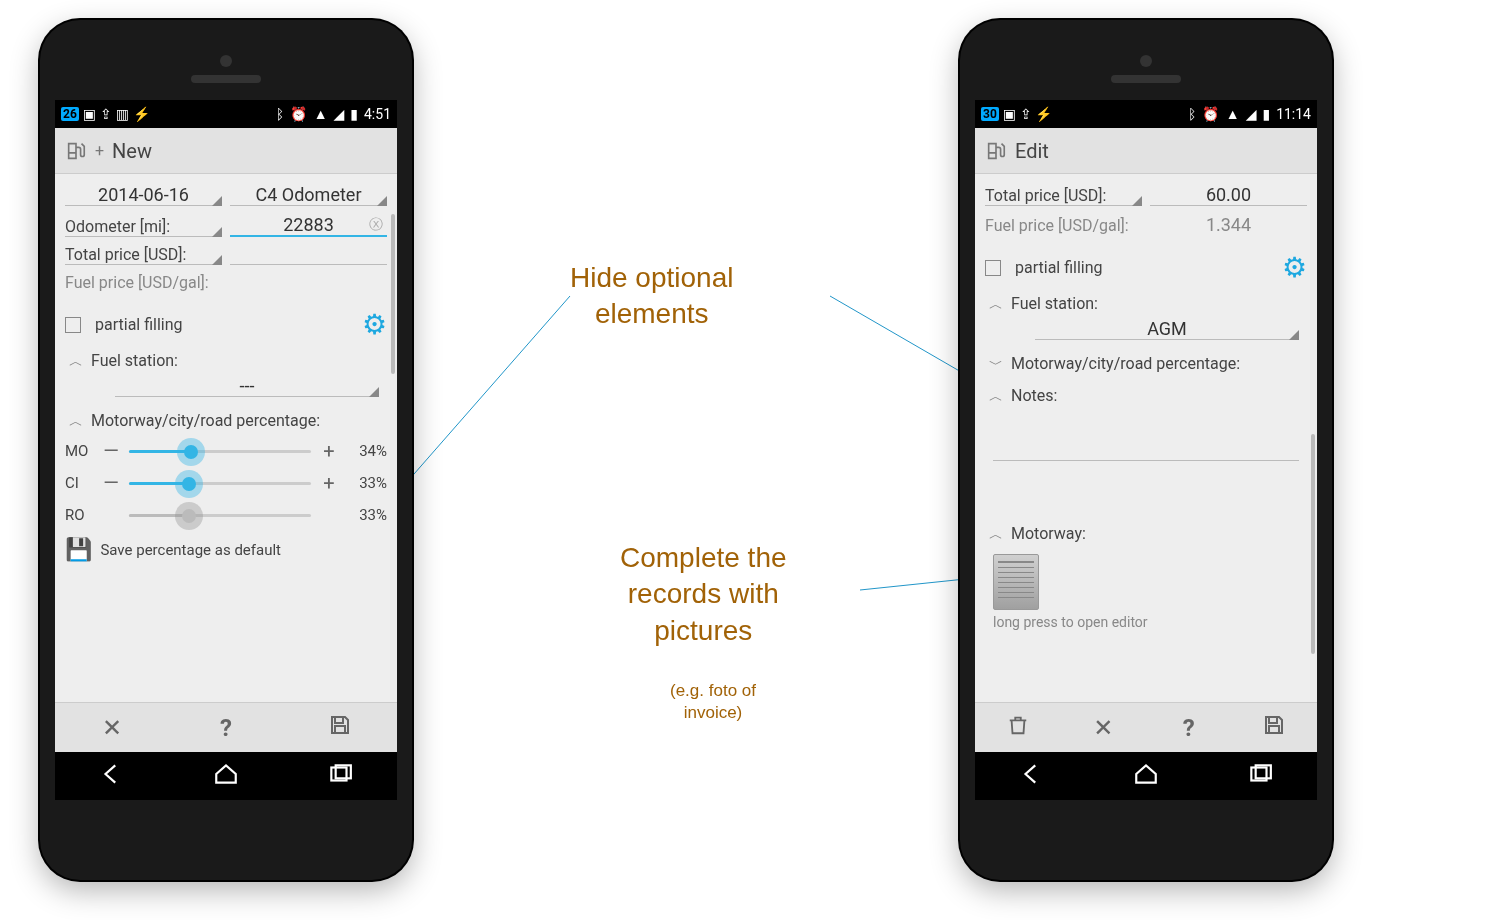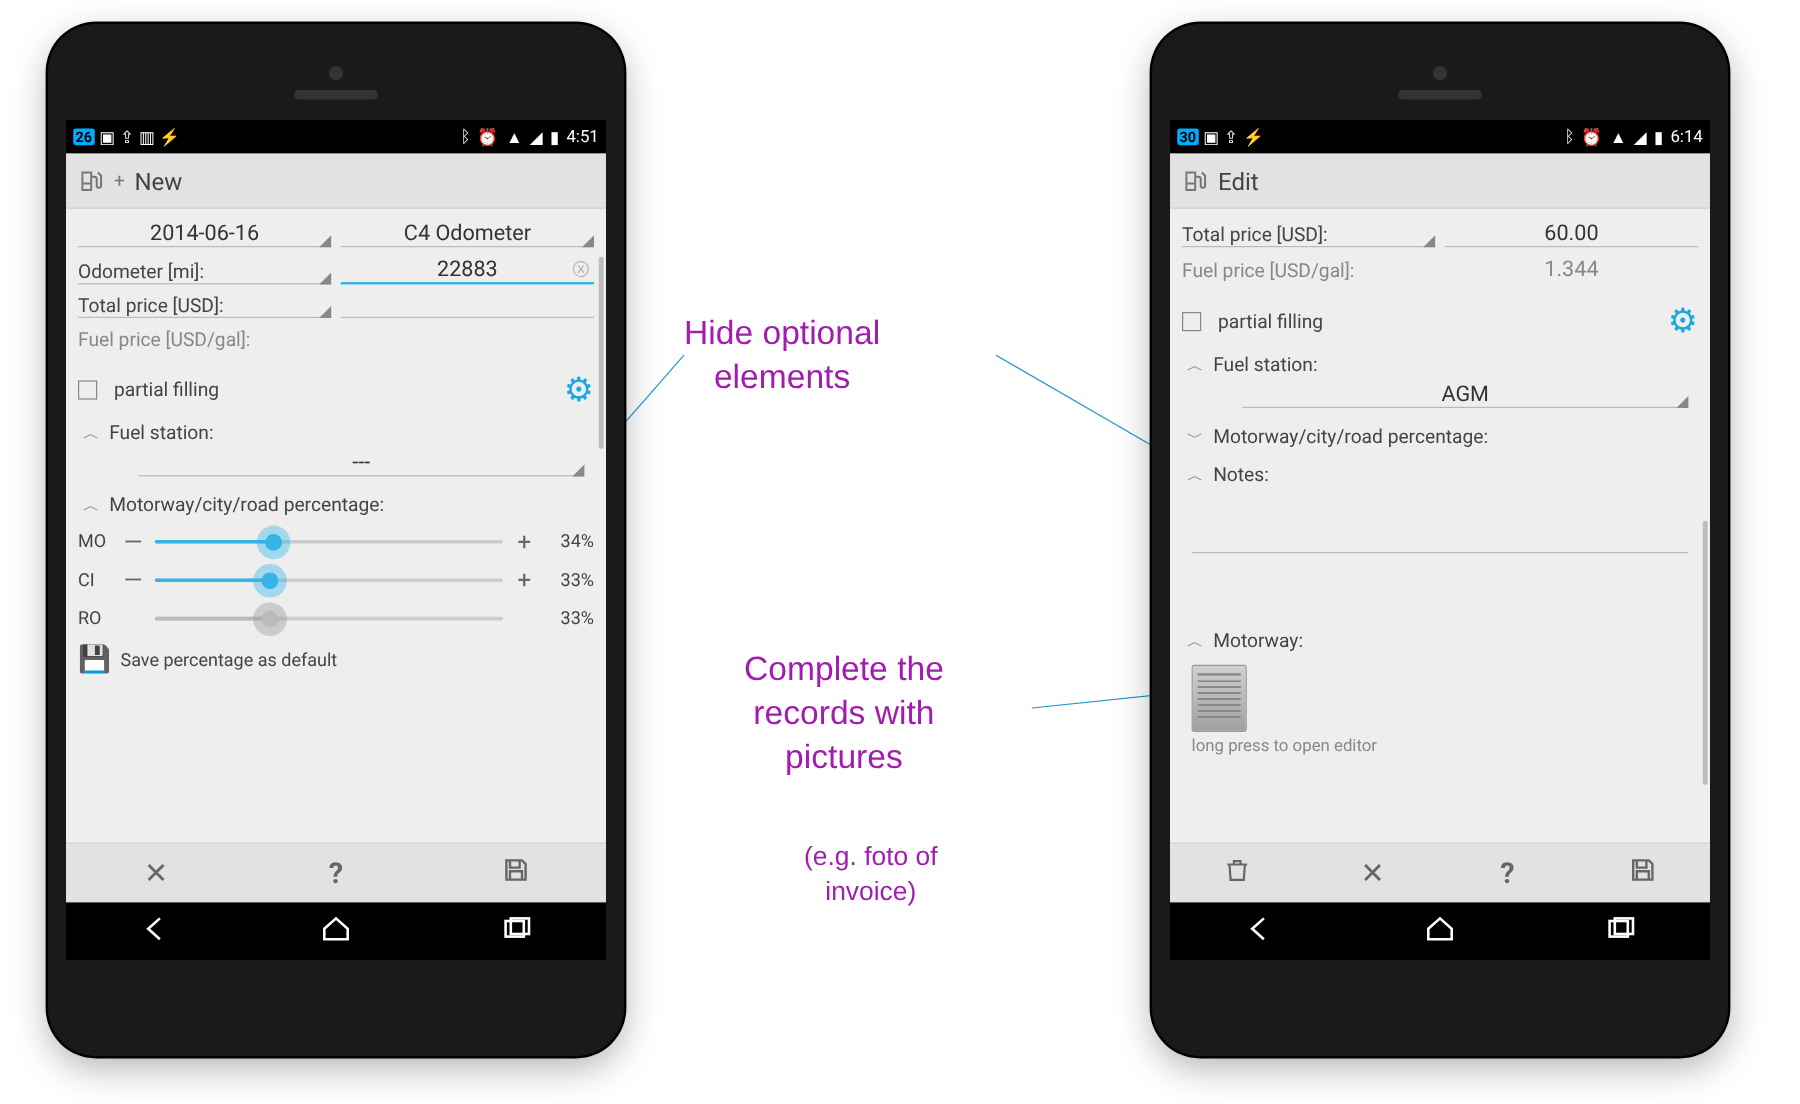--- a/index.html
+++ b/index.html
@@ -6,31 +6,31 @@
   body {
     width: 1500px;
     height: 920px;
     background: #ffffff;
     font-family: Roboto, "Segoe UI", Arial, sans-serif;
     position: relative;
     overflow: hidden;
   }
   .annotate {
     position: absolute;
-    color: #a21caf;
+    color: #a16207;
     font-size: 28px;
     font-family: Verdana, sans-serif;
     text-align: center;
     line-height: 1.3;
   }
-  .sub-annotate { font-size: 22px; margin-top: 20px; }
+  .sub-annotate { font-size: 17px; }
   svg.connector { position:absolute; top:0; left:0; pointer-events:none; }
   .phone {
     position: absolute;
-    width: 480px;
+    width: 372px;
     height: 860px;
     background: #1a1a1a;
     border-radius: 40px;
     box-shadow: 0 0 0 2px #000, 0 10px 30px rgba(0,0,0,.3);
   }
   .phone.left  { left: 40px;  top: 20px; }
   .phone.right { left: 960px; top: 20px; }
   .phone::before{
     content:""; position:absolute; width:12px; height:12px; border-radius:50%;
     background:#333; top:35px; left:50%; transform:translateX(-50%);
@@ -298,21 +298,21 @@
       <span>▣</span>
       <span>⇪</span>
       <span>⚡</span>
     </div>
     <div class="sb-right">
       <span>ᛒ</span>
       <span>⏰</span>
       <span>▲</span>
       <span>◢</span>
       <span>▮</span>
-      <span>6:14</span>
+      <span>11:14</span>
     </div>
   </div>
 
   <div class="titlebar">
     <svg class="fuel-icon" viewBox="0 0 24 24">
       <path d="M4 4 h8 v10 h-8z M4 14 h8 v6 h-8z M12 8 h3 a2 2 0 0 1 2 2 v6 a2 2 0 0 0 4 0 v-9 l-3-3" fill="none" stroke="#777" stroke-width="1.8"></path>
     </svg>
     <span>Edit</span>
   </div>
 

